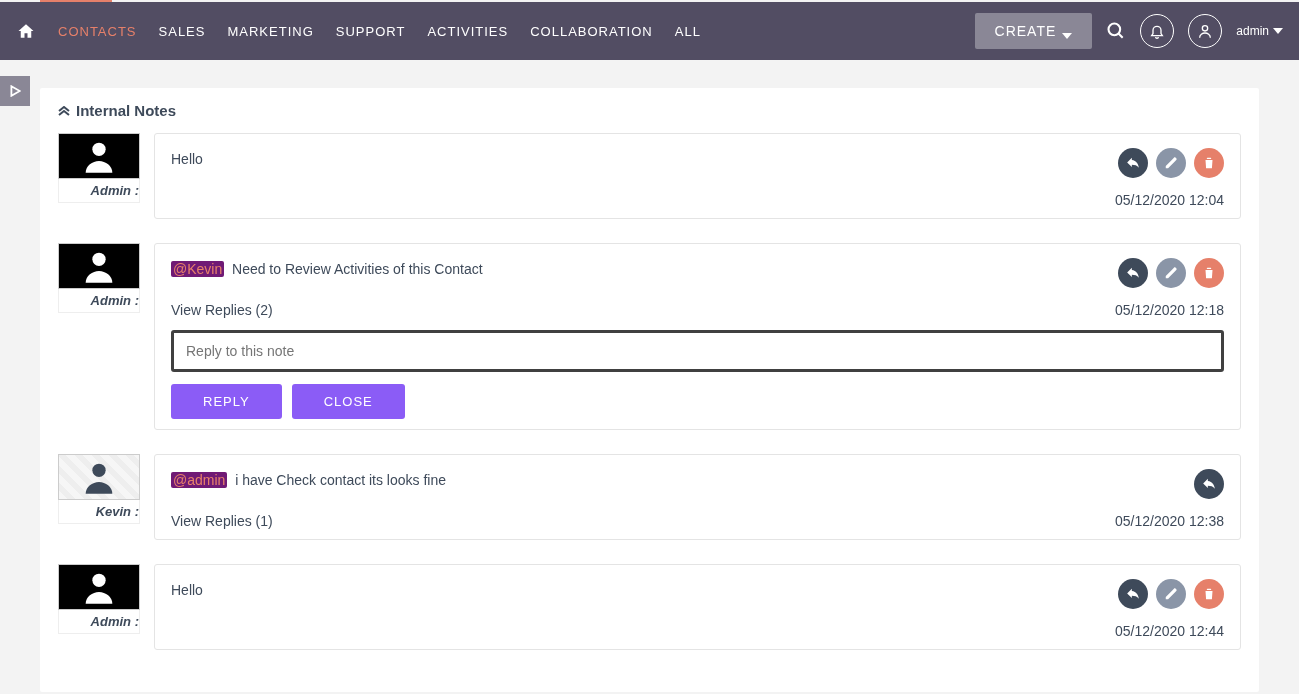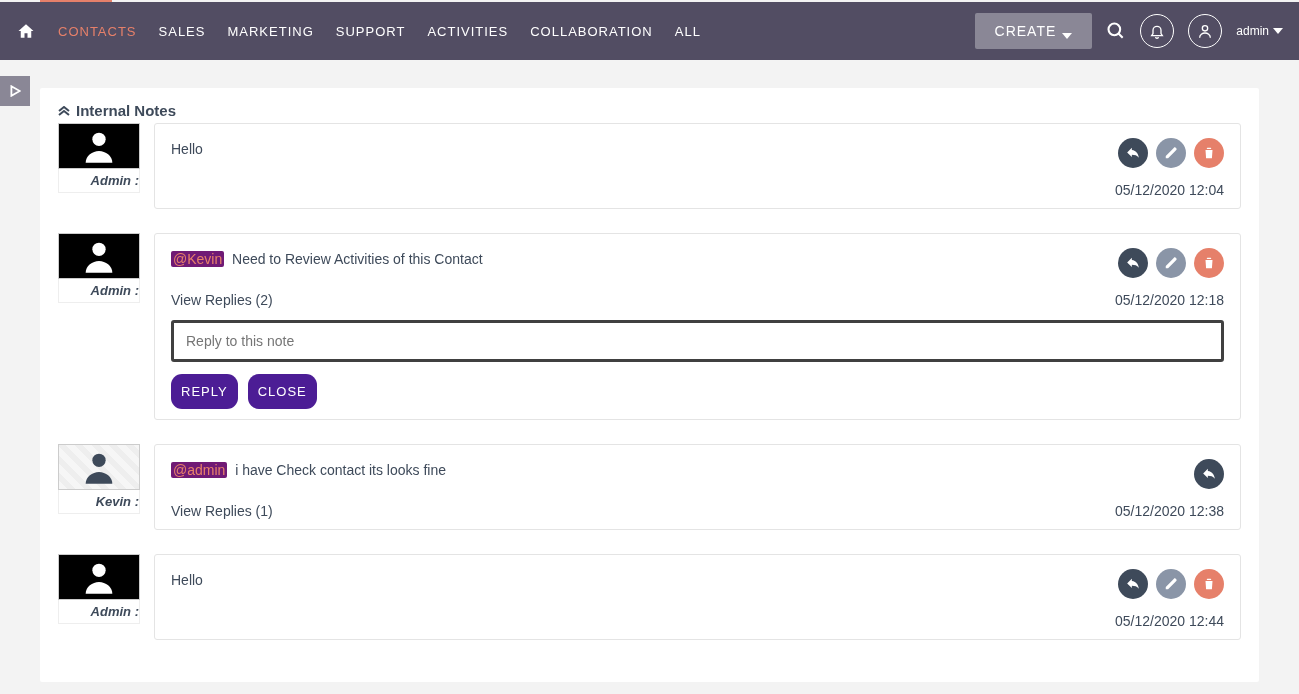--- a/index.html
+++ b/index.html
@@ -100,21 +100,21 @@
     position: relative;
     top: -18px;
   }
   .panel-heading {
     display: flex;
     align-items: center;
     gap: 6px;
     font-weight: 700;
     color: #3e4a5a;
     font-size: 15px;
-    margin-bottom: 4px;
+    margin-bottom: 14px;
   }
   .note-row {
     display: flex;
     align-items: flex-start;
     gap: 14px;
     margin-bottom: 24px;
   }
   .author-box {
     width: 82px;
     text-align: right;
@@ -206,26 +206,26 @@
     margin-top: 12px;
     font-family: inherit;
   }
   .reply-buttons {
     display: flex;
     gap: 10px;
     margin-top: 12px;
   }
   .btn {
     border: none;
-    padding: 10px 10px;
+    padding: 10px 32px;
     font-size: 13px;
     letter-spacing: 1px;
     color: #fff;
-    background: #4c1d95;
-    border-radius: 11px;
+    background: #8b5cf6;
+    border-radius: 3px;
     cursor: pointer;
   }
 </style>
 </head>
 <body>
 
 <div class="top-accent"></div>
 
 <div class="navbar">
   <div class="navbar-left">

